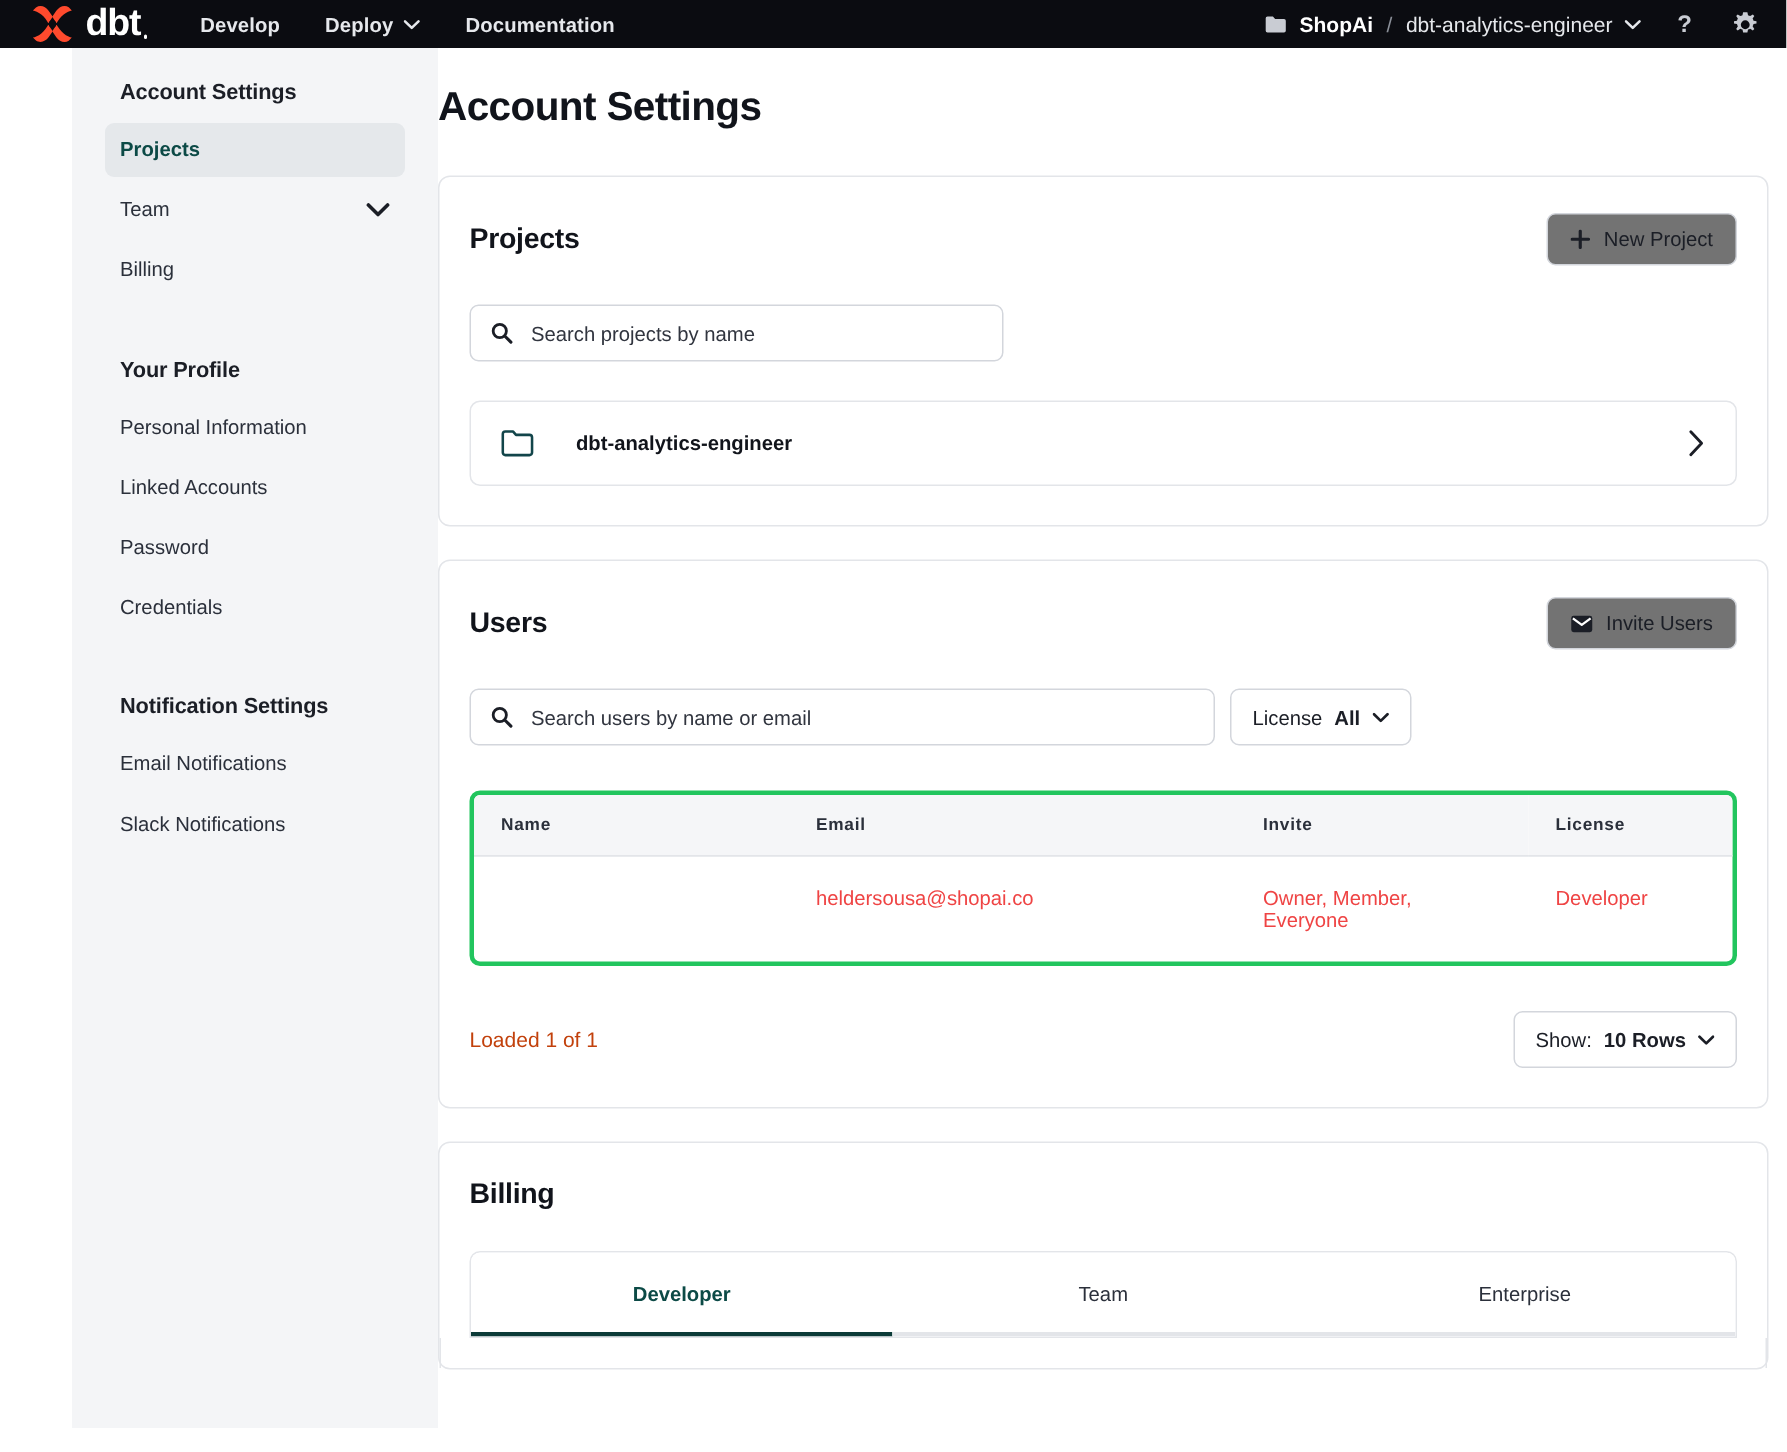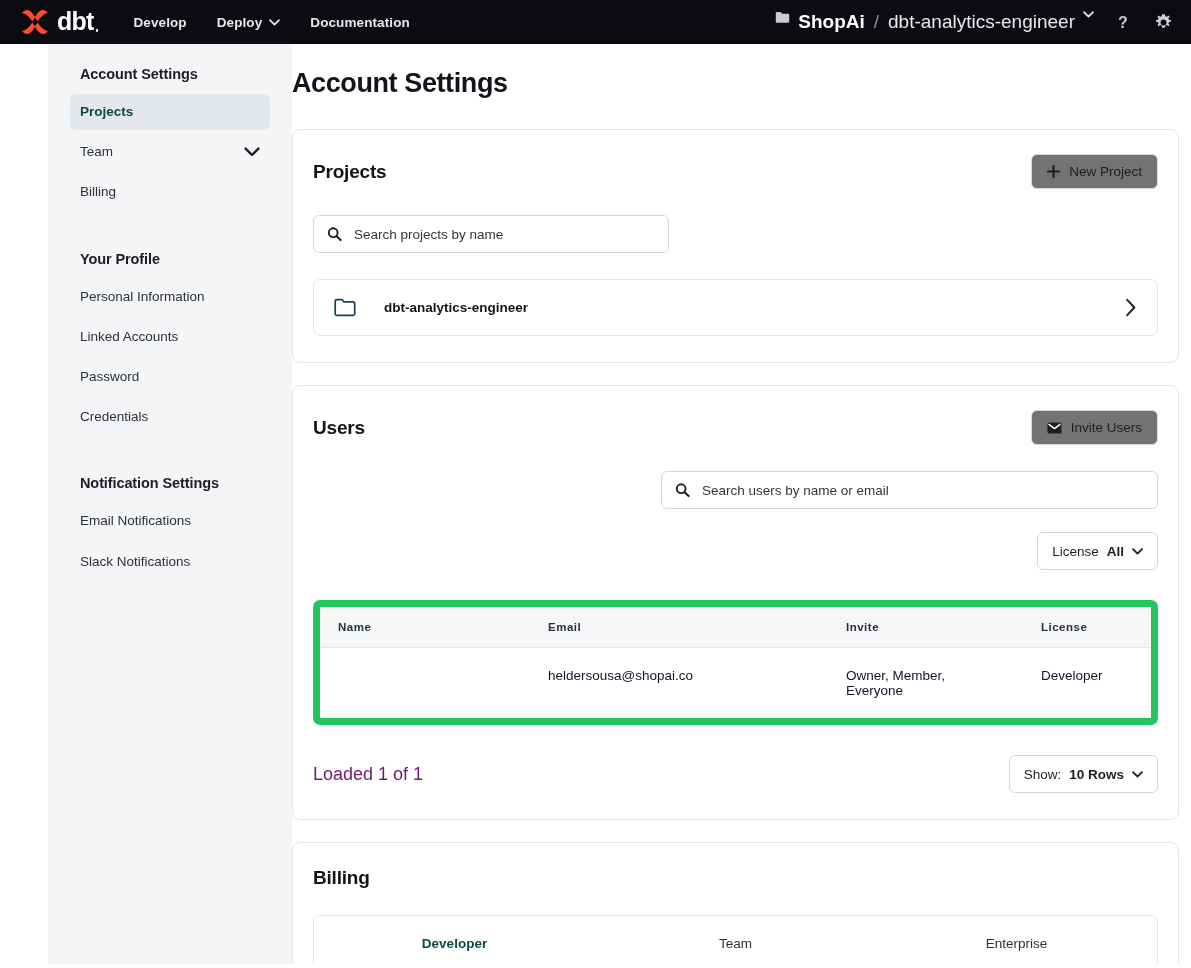--- a/index.html
+++ b/index.html
@@ -8,21 +8,21 @@
     width: 1191px;
     height: 968px;
     overflow: hidden;
     background: #ffffff;
     font-family: "Liberation Sans", sans-serif;
     -webkit-font-smoothing: antialiased;
   }
 
   
   .topbar {
-    height: 44px;
+    height: 32px;
     background: #0b0c11;
     display: flex;
     align-items: center;
     padding: 0 16px 0 20px;
     position: relative;
   }
   .logo-wrap {
     display: flex;
     align-items: center;
     gap: 7px;
@@ -62,23 +62,24 @@
   }
 
   .topbar-right {
     margin-left: auto;
     display: flex;
     align-items: center;
     gap: 18px;
   }
   .acct-crumb {
     display: flex;
+    align-items: center;
     gap: 8px;
     color: #e6e8ec;
-    font-size: 19px;
+    font-size: 14px;
     cursor: pointer;
     white-space: nowrap;
   }
   .acct-crumb .org { font-weight: 700; color: #ffffff; }
   .acct-crumb .sep { color: #8b9099; font-weight: 400; margin: 0 1px; }
   .acct-crumb .proj { font-weight: 400; color: #e6e8ec; }
   .icon-btn {
     background: none;
     border: none;
     cursor: pointer;
@@ -208,24 +209,23 @@
     font-size: 13.5px;
     font-family: inherit;
     color: #1b1e26;
     background: #ffffff;
     outline: none;
   }
   .search-input::placeholder { color: #31353f; opacity: 1; }
 
   .users-controls {
     display: flex;
-    align-items: flex-end;
-    gap: 23px;
+    align-items: flex-start;
+    gap: 10px;
     margin-bottom: 30px;
-    flex-direction: column;
   }
   .users-controls .search-box { width: 497px; }
 
   .select-btn {
     display: inline-flex;
     align-items: center;
     gap: 8px;
     height: 38px;
     background: #ffffff;
     border: 1px solid #d3d6dc;
@@ -252,53 +252,53 @@
   .project-row .folder { display: flex; margin-right: 28px; }
   .project-row .pname {
     font-size: 13.5px;
     font-weight: 700;
     color: #11141b;
   }
   .project-row .go { margin-left: auto; display: flex; }
 
   
   .table-wrap {
-    border: 7px solid #22c55e;
+    border: 3px solid #22c55e;
     border-radius: 7px;
     overflow: hidden;
     margin-bottom: 30px;
   }
   table { width: 100%; border-collapse: collapse; }
   thead th {
     background: #f5f6f8;
     text-align: left;
     font-size: 11.5px;
     font-weight: 700;
     color: #2b303b;
     letter-spacing: 0.5px;
     padding: 14px 18px;
     border-bottom: 1px solid #e3e5e9;
   }
   tbody td {
     font-size: 13.5px;
-    color: #0f172a;
+    color: #ef4444;
     padding: 20px 18px;
     vertical-align: top;
     height: 60px;
   }
   .col-name  { width: 210px; }
   .col-email { width: 298px; }
   .col-groups{ width: 195px; }
 
   .table-footer {
     display: flex;
     align-items: center;
     justify-content: space-between;
   }
-  .loaded-text { font-size: 18px; color: #701a75; }
+  .loaded-text { font-size: 14px; color: #c2410c; }
 
   
   .tabs-wrap {
     border: 1px solid #e3e5e9;
     border-radius: 7px 7px 0 0;
     display: flex;
     overflow: hidden;
   }
   .tab {
     flex: 1;

